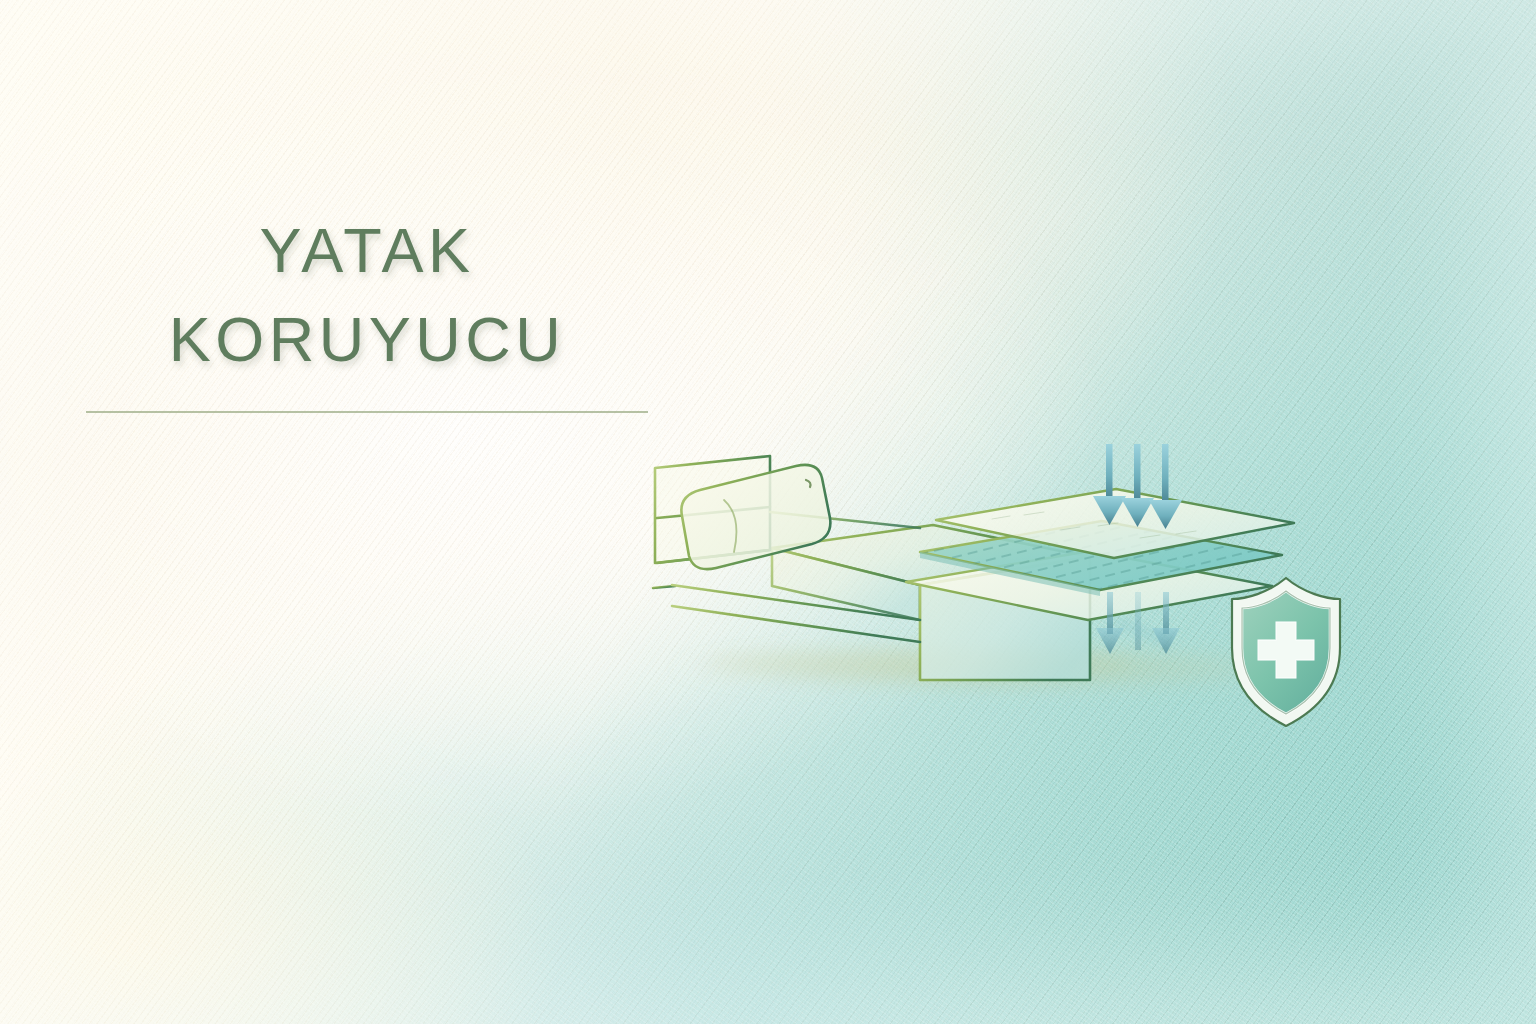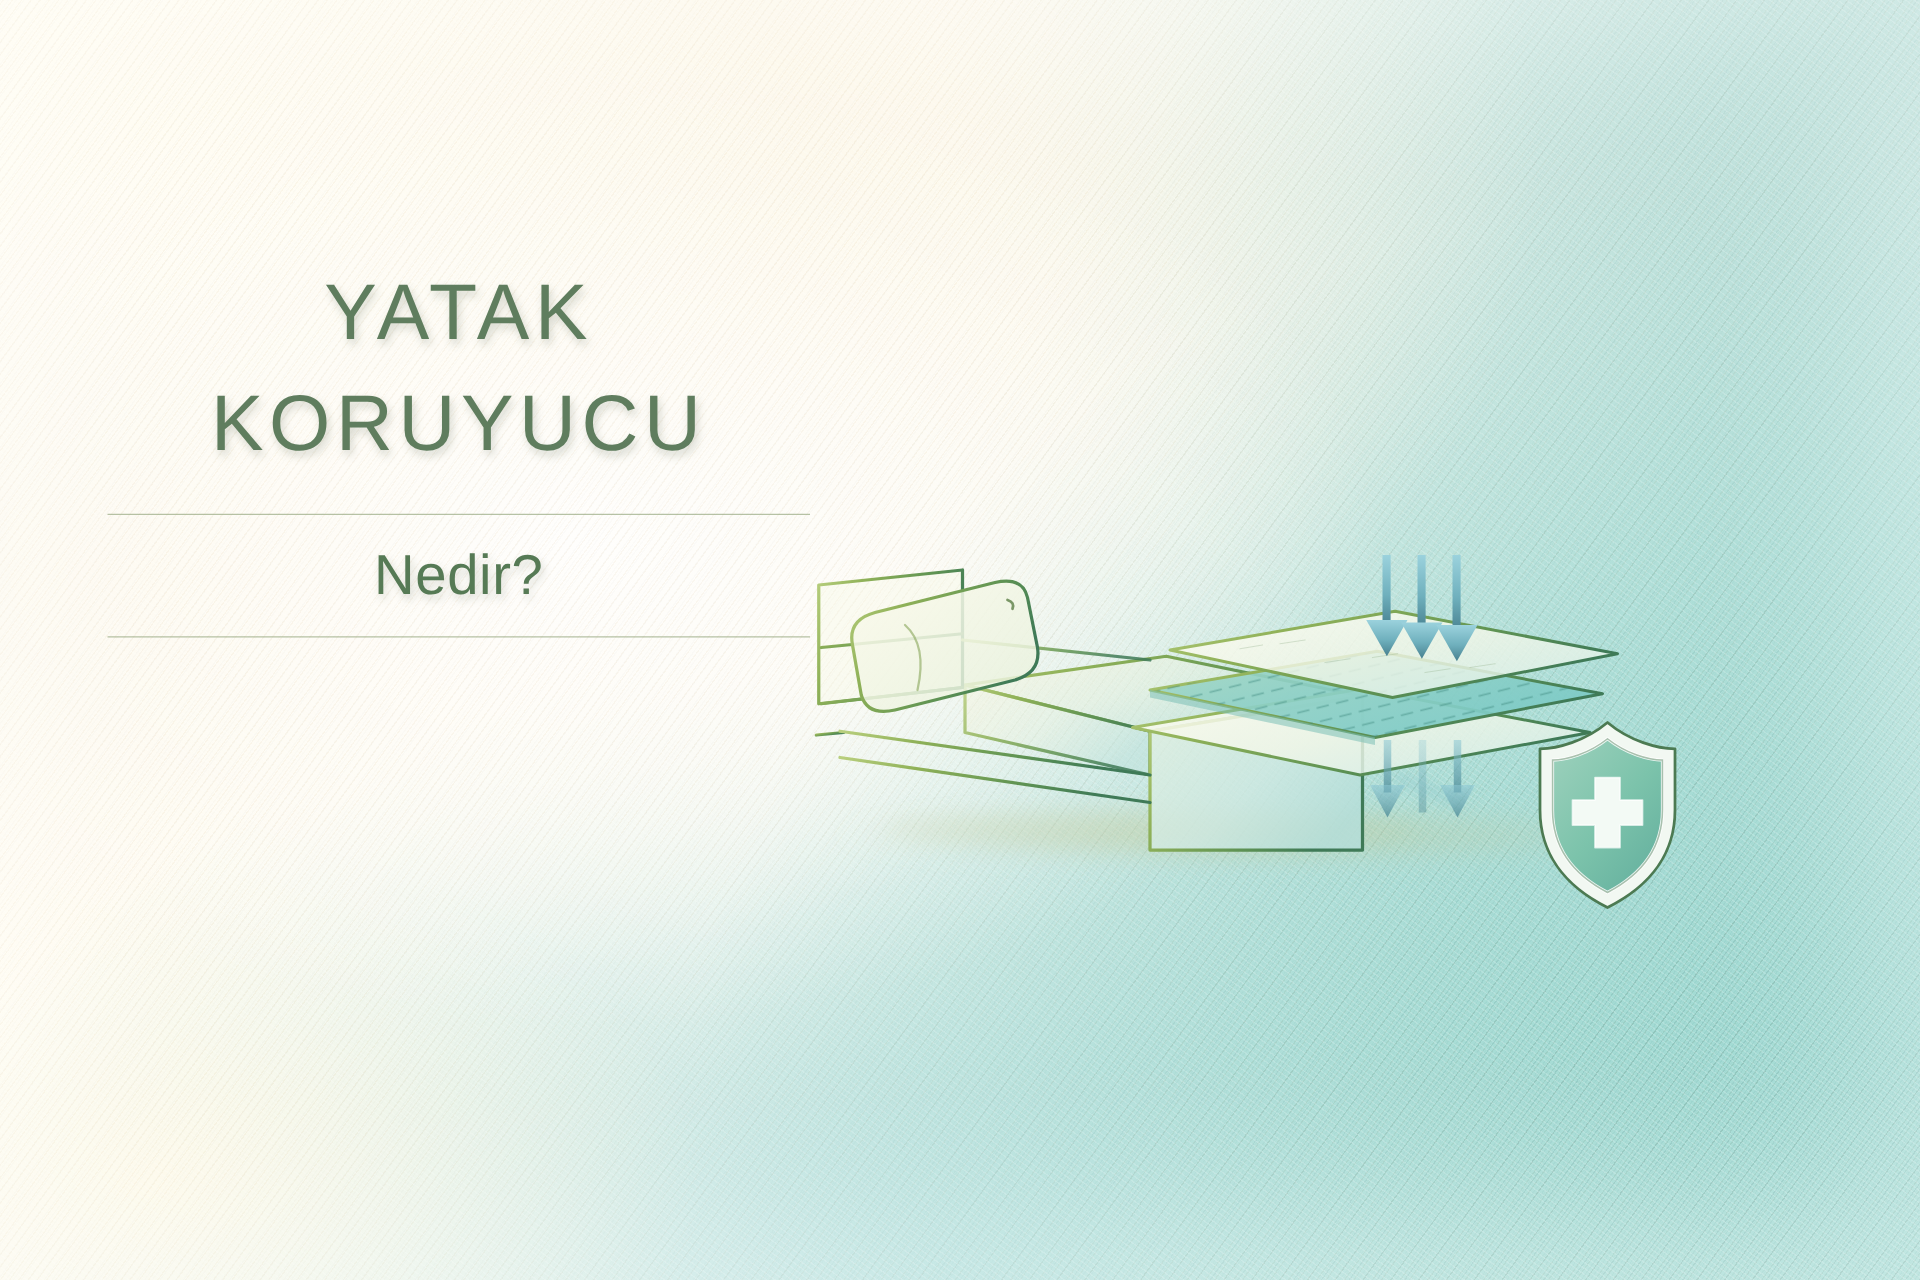--- a/index.html
+++ b/index.html
@@ -151,21 +151,20 @@
   <div class="bg-layer bg-hatch-c"></div>
   <div class="bg-layer bg-grain"></div>
   <div class="bg-layer bg-vignette"></div>
 
   <div class="textblock">
     <h1 class="title">YATAK
 KORUYUCU</h1>
 
     <div class="rule rule-top"></div>
 
-    <div class="subtitle">Nedir?</div>
 
     <div class="rule rule-bottom"></div>
 
   </div>
 
   <div id="illustration">
   <svg width="800" height="320" viewBox="0 0 800 320" xmlns="http://www.w3.org/2000/svg">
     <defs>
 
       <linearGradient id="gLine" x1="0" y1="0" x2="1" y2="0.4">

